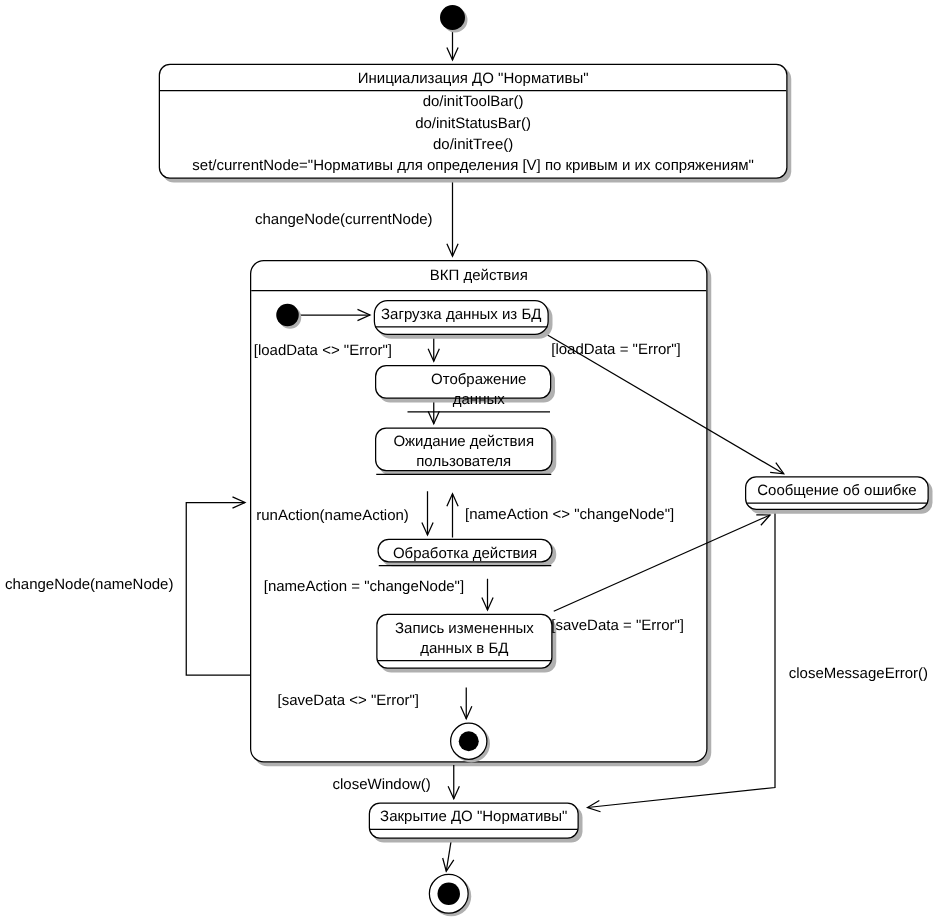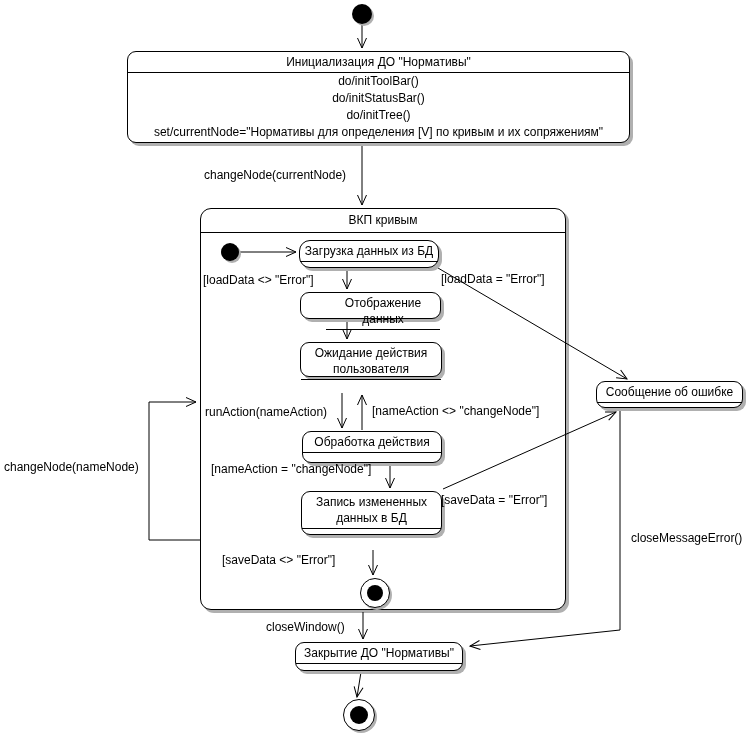--- a/index.html
+++ b/index.html
@@ -66,21 +66,21 @@
     left: 0; top: 0;
     pointer-events: none;
   }
 </style>
 </head>
 <body>
 
 <div id="canvas">
 
   <div class="state" id="composite" style="left:200px; top:208px; width:366px; height:402px; border-radius:11px;">
-    <div class="state-title" style="line-height:19px;">ВКП кривым</div>
+    <div class="state-title" style="line-height:19px;">ВКП действия</div>
     <div class="state-body"></div>
   </div>
 
   <svg id="connectors" width="750" height="735" viewBox="0 0 750 735">
     <defs>
       <marker id="arrow" viewBox="-12 -7 14 14" refX="0" refY="0" markerWidth="14" markerHeight="14" orient="auto" markerUnits="userSpaceOnUse">
         <path d="M -10 -4.5 L 0 0 L -10 4.5" fill="none" stroke="#000" stroke-width="1"></path>
       </marker>
     </defs>
     <line x1="362" y1="25" x2="362" y2="48" stroke="#000" marker-end="url(#arrow)"></line>
@@ -130,21 +130,21 @@
   </div>
 
   <div class="state" style="left:300px; top:342px; width:142px; height:35px;justify-content:space-between;">
     <div class="state-title">Ожидание действия пользователя</div>
     <div class="state-body"></div>
   </div>
 
   <div class="label" style="left:205px; top:405px;">runAction(nameAction)</div>
   <div class="label" style="left:372px; top:404px;">[nameAction &lt;&gt; "changeNode"]</div>
 
-  <div class="state" style="left:302px; top:431px; width:140px; height:32px;">
+  <div class="state" style="left:302px; top:431px; width:140px; height:19px;">
     <div class="state-title">Обработка действия</div>
     <div class="state-body"></div>
   </div>
 
   <div class="label" style="left:211px; top:462px;">[nameAction = "changeNode"]</div>
 
   <div class="state" style="left:301px; top:491px; width:141px; height:44px;">
     <div class="state-title">Запись измененных данных в БД</div>
     <div class="state-body"></div>
   </div>

